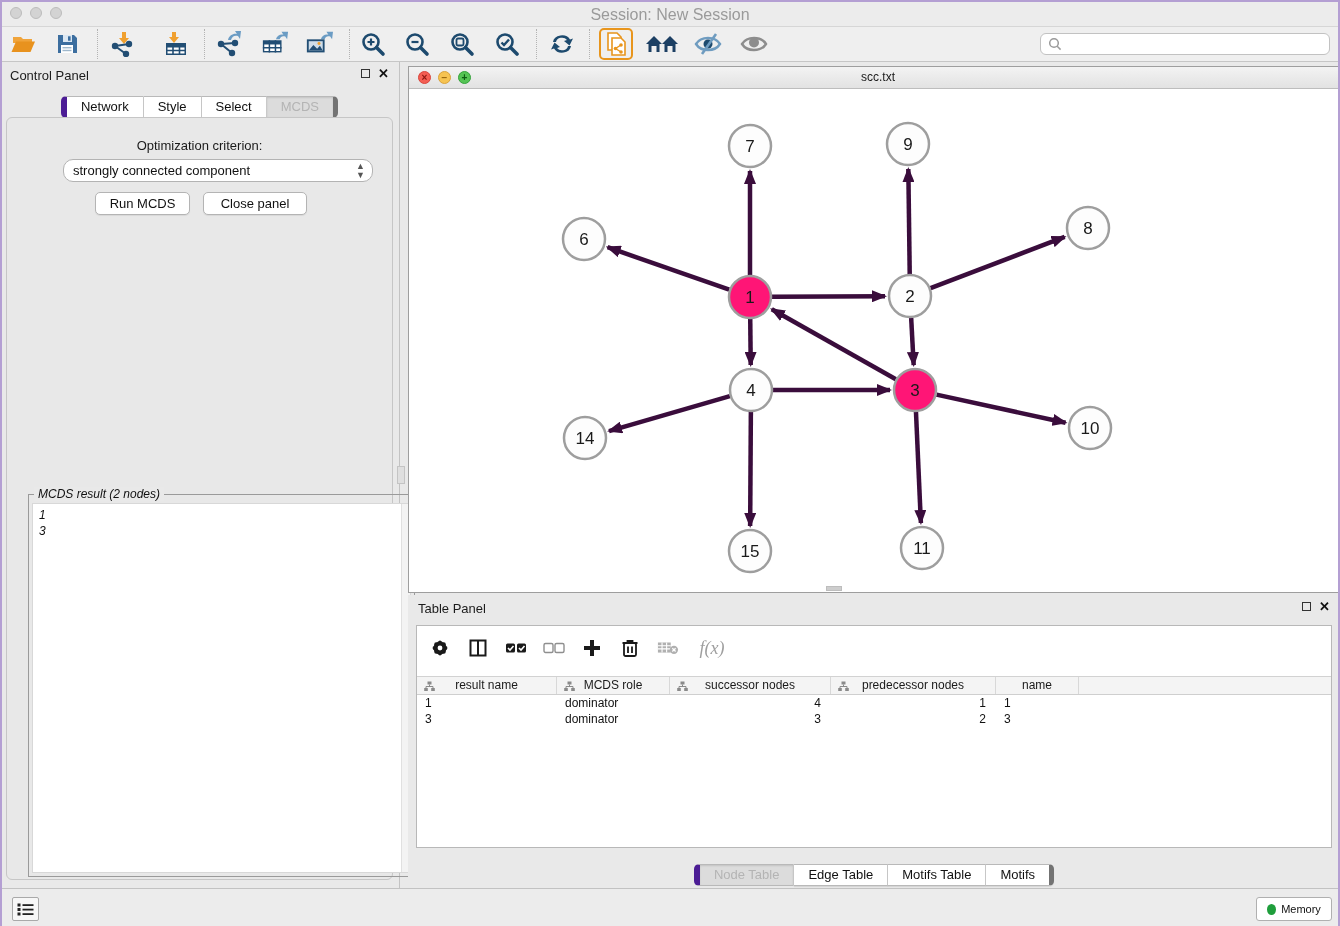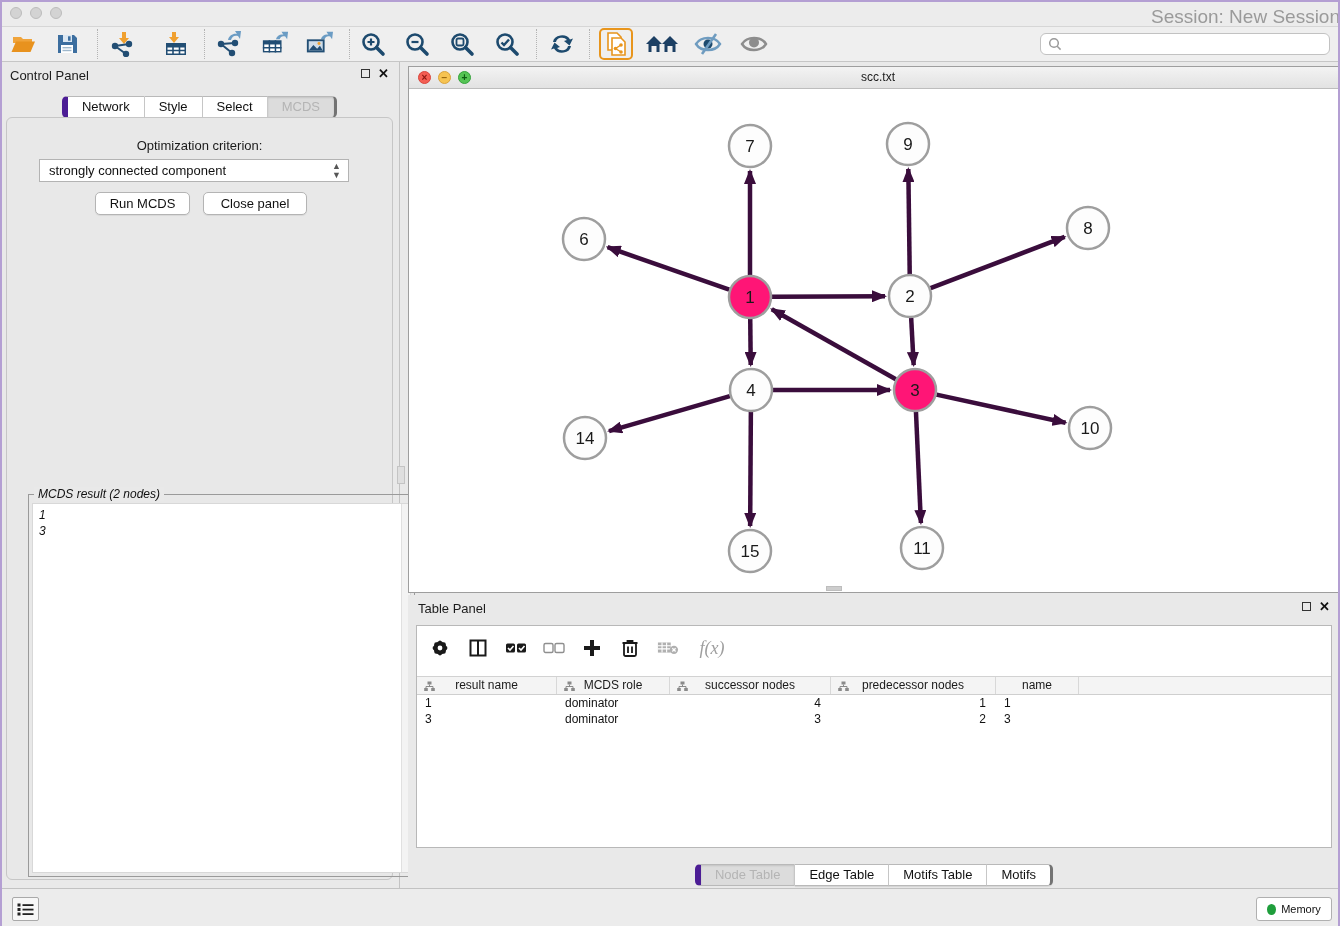--- a/index.html
+++ b/index.html
@@ -7,46 +7,46 @@
   body { font-family:"Liberation Sans", sans-serif; background:#e9e9e9; position:relative; overflow:hidden; }
 
   
   .edge-top{position:absolute;left:0;top:0;width:1340px;height:2px;background:#b49fd3;z-index:99;}
   .edge-left{position:absolute;left:0;top:0;width:2px;height:926px;background:#b49fd3;z-index:99;}
   .edge-right{position:absolute;right:0;top:0;width:2px;height:926px;background:#b49fd3;z-index:99;}
 
   
   .titlebar{position:absolute;left:0;top:0;width:1340px;height:27px;background:#ececec;border-bottom:1px solid #d6d6d6;}
   .tl-dot{position:absolute;top:7px;width:12px;height:12px;border-radius:50%;background:#d3d3d3;border:1px solid #bcbcbc;}
-  .titlebar .t-title{position:absolute;left:0;right:0;top:6px;text-align:right;font-size:19px;color:#9a9a9a;}
+  .titlebar .t-title{position:absolute;left:0;right:0;top:6px;text-align:center;font-size:16px;color:#9a9a9a;}
 
   
   .toolbar{position:absolute;left:0;top:27px;width:1340px;height:35px;background:#efefef;border-bottom:1px solid #c6c6c6;display:flex;align-items:center;}
   .tb-icon{width:28px;height:28px;display:flex;align-items:center;justify-content:center;flex:0 0 auto;}
   .tb-sep{width:1px;height:30px;border-left:1px dotted #b3b3b3;flex:0 0 auto;}
   .tb-search{position:absolute;right:10px;top:6px;width:290px;height:22px;background:#fff;border:1px solid #c2c2c2;border-radius:6px;display:flex;align-items:center;padding-left:6px;}
   .tb-search input{border:none;outline:none;flex:1;font-size:12px;height:18px;background:transparent;}
   .active-tool{border:2px solid #e8951c;border-radius:5px;width:34px;height:32px;}
 
   
   .control-panel{position:absolute;left:0;top:62px;width:400px;height:826px;background:#e9e9e9;border-right:1px solid #c3c3c3;}
   .panel-title{position:absolute;left:10px;top:6px;font-size:13px;color:#1c1c1c;}
   .win-btns{position:absolute;right:10px;top:6px;display:flex;gap:8px;align-items:center;}
   .float-ico{width:9px;height:9px;border:1.5px solid #333;display:inline-block;}
   .close-ico{font-size:13px;font-weight:bold;color:#111;line-height:11px;}
 
   .seg-group{position:absolute;top:34px;left:0;right:0;display:flex;justify-content:center;}
   .seg{height:22px;line-height:20px;padding:0 14px;background:#fff;border-top:1px solid #b9b9b9;border-bottom:1px solid #b9b9b9;border-right:1px solid #c9c9c9;font-size:13px;color:#111;text-align:center;box-shadow:0 1px 1px rgba(0,0,0,.08);}
   .seg:first-child{border-left:6px solid #4c1d95;border-radius:5px 0 0 5px;}
-  .seg:last-child{border-radius:0 5px 5px 0;border-right:3px solid #737373;}
+  .seg:last-child{border-radius:0 5px 5px 0;border-right:5px solid #737373;}
   .seg.active{background:#dcdcdc;color:#b4b4b4;box-shadow:inset 0 1px 2px rgba(0,0,0,.12);}
 
   .cp-box{position:absolute;left:6px;right:6px;top:55px;bottom:8px;border:1px solid #c6c6c6;border-radius:6px;background:#e8e8e8;}
   .opt-label{position:absolute;top:20px;left:0;right:0;text-align:center;font-size:13px;color:#1a1a1a;}
-  .cp-select{position:absolute;top:41px;left:32px;width:310px;height:23px;background:#fff;border:1px solid #b3b3b3;border-radius:0;font-size:13px;color:#111;line-height:21px;padding-left:9px;}
+  .cp-select{position:absolute;top:41px;left:56px;width:310px;height:23px;background:#fff;border:1px solid #b3b3b3;border-radius:10px;font-size:13px;color:#111;line-height:21px;padding-left:9px;}
   .cp-select .chev{position:absolute;right:7px;top:2px;font-size:9px;color:#555;line-height:9px;text-align:center;}
   .cp-btn{position:absolute;height:23px;background:#fff;border:1px solid #b4b4b4;border-radius:5px;font-size:13px;color:#111;text-align:center;line-height:21px;box-shadow:0 1px 1px rgba(0,0,0,.07);}
 
   .result-box{position:absolute;left:28px;top:432px;width:387px;height:383px;border:1px solid #9a9a9a;font-style:italic;}
   .result-legend{position:absolute;top:-8px;left:5px;background:#e9e9e9;padding:0 4px;font-size:12px;color:#111;}
   .result-inner{position:absolute;left:3px;right:3px;top:8px;bottom:3px;background:#fff;border:1px solid #d8d8d8;}
   .result-scroll{position:absolute;right:0;top:0;bottom:0;width:9px;background:#f3f3f3;border-left:1px solid #e0e0e0;}
   .result-text{padding:3px 6px;font-size:12px;line-height:16px;color:#111;white-space:pre;}
 
   

